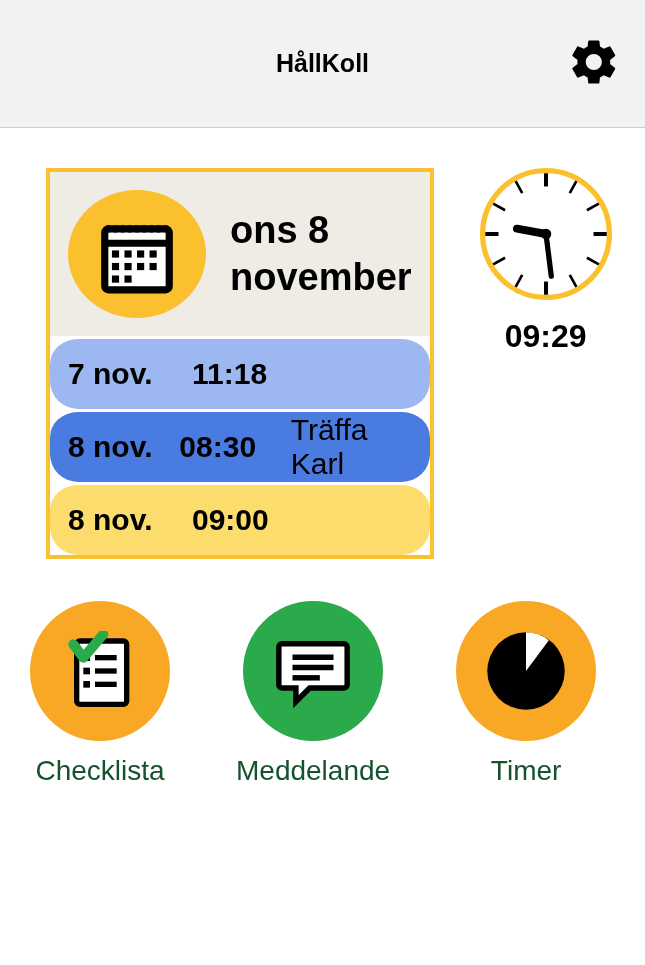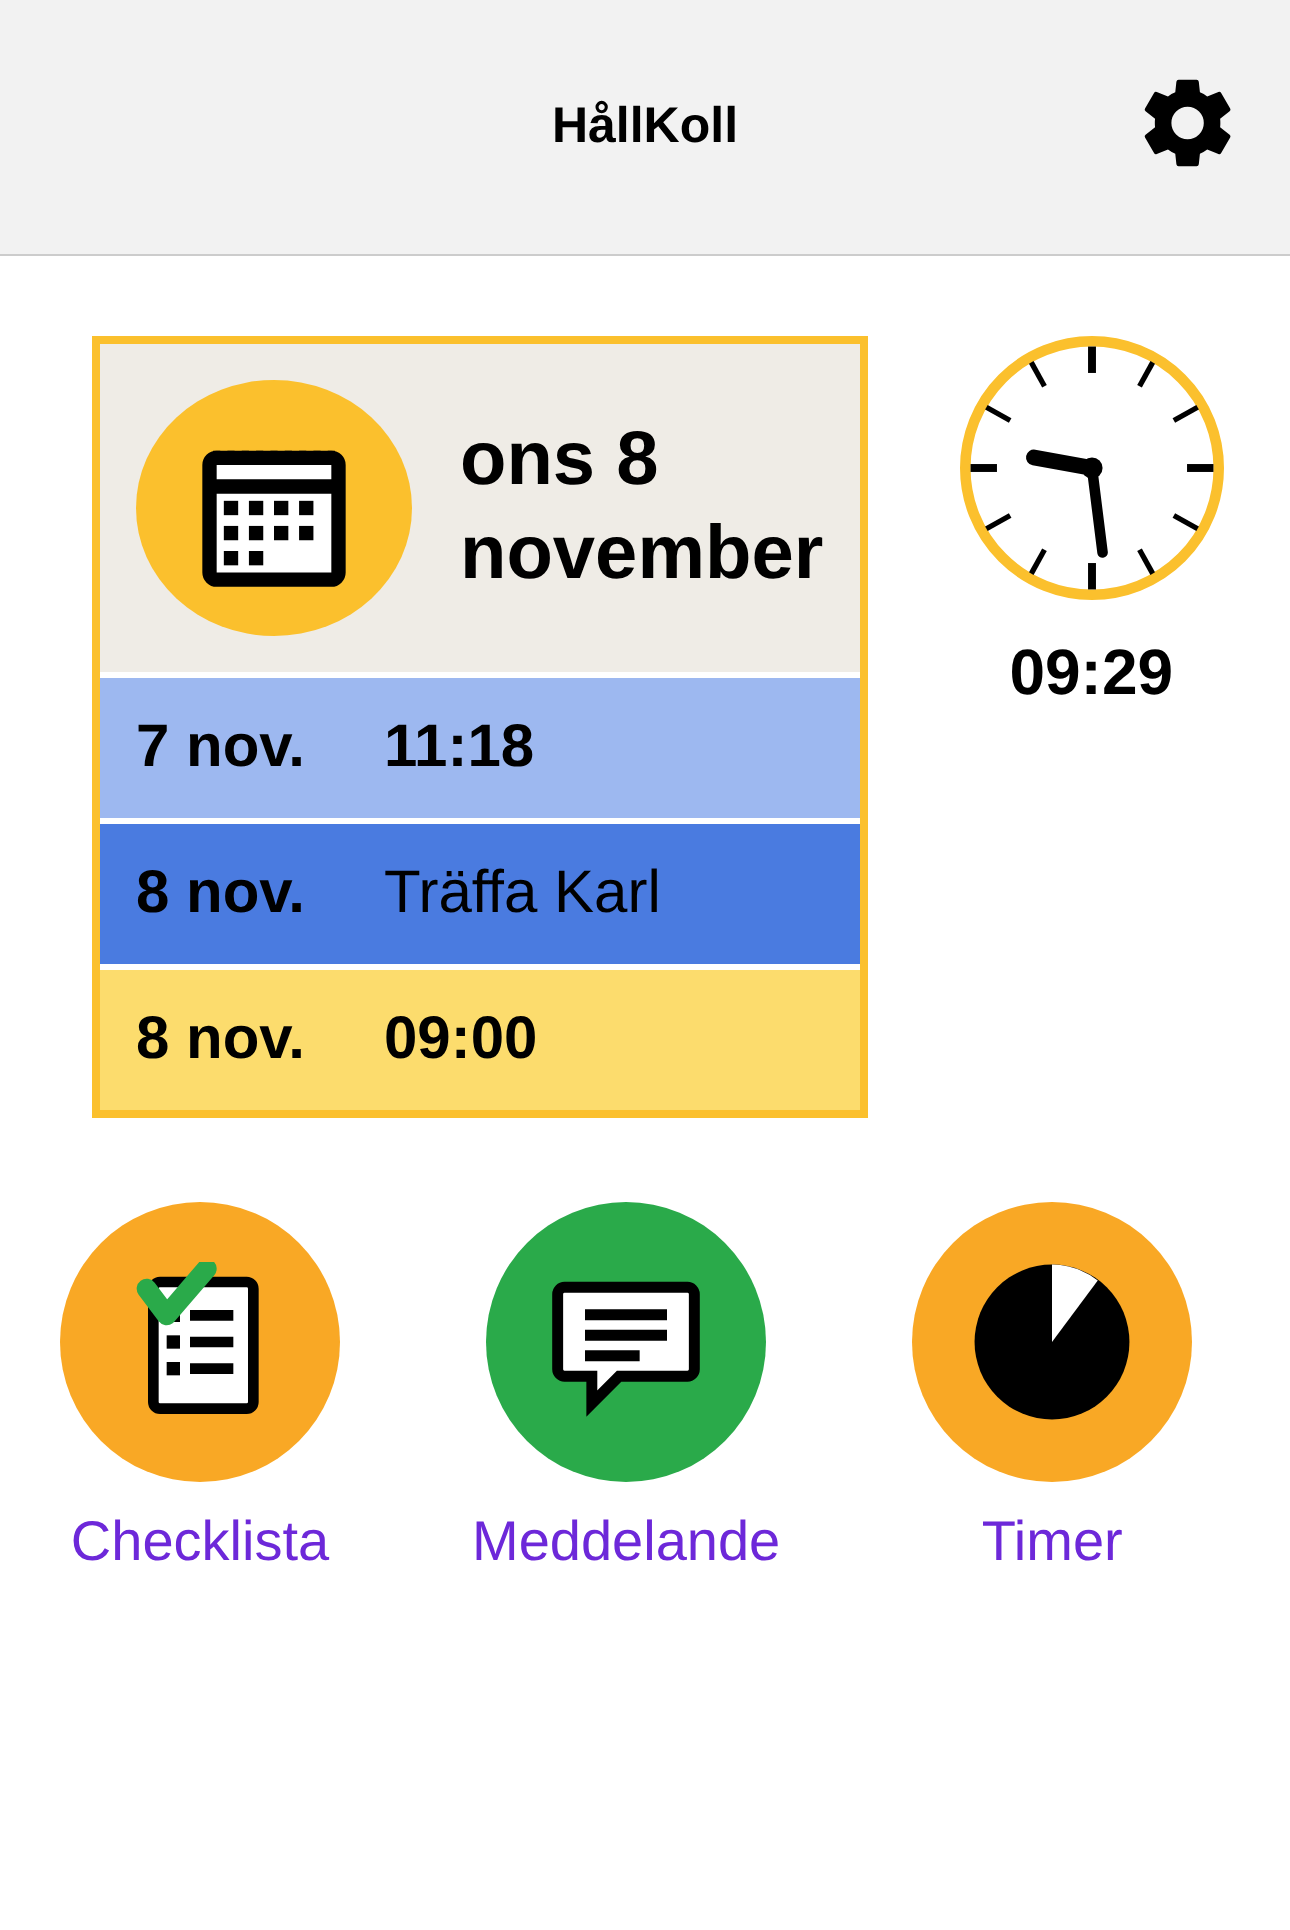--- a/index.html
+++ b/index.html
@@ -64,20 +64,21 @@
   }
   .event-row {
     display: flex;
     align-items: center;
     padding: 0 18px;
     height: 73px;
     font-size: 30px;
     font-weight: bold;
     gap: 24px;
     border-top: 3px solid #fff;
+    border-radius: 28px;
   }
   .event-row .col-date { width: 100px; }
   .event-row .col-time { width: 100px; }
   .event-row .col-title { font-weight: normal; }
   .ev-past { background: #9db8f0; }
   .ev-now { background: #4a7be0; color: #000; }
   .ev-next { background: #fcdc6d; }
   .clock-col {
     display: flex;
     flex-direction: column;
@@ -110,21 +111,21 @@
     height: 140px;
     border-radius: 50%;
     display: flex;
     align-items: center;
     justify-content: center;
   }
   .circle.orange { background: #f9a825; }
   .circle.green { background: #2aaa4a; }
   .app-btn .label {
     font-size: 28px;
-    color: #6d28d9;
+    color: #14532d;
   }
 </style>
 </head>
 <body>
 
 <div class="header">
   <div class="header-title">HållKoll</div>
   <div class="gear">
     <svg width="54" height="54" viewBox="0 0 24 24" fill="#000">
       <path d="M19.14,12.94a7.14,7.14,0,0,0,.05-.94,7.14,7.14,0,0,0-.05-.94l2.11-1.65a.5.5,0,0,0,.12-.64l-2-3.46a.5.5,0,0,0-.61-.22l-2.49,1a7,7,0,0,0-1.62-.94L14.4,2.81A.5.5,0,0,0,13.91,2.4H9.91a.5.5,0,0,0-.49.41L9.17,5.15a7,7,0,0,0-1.62.94l-2.49-1a.5.5,0,0,0-.61.22l-2,3.46a.5.5,0,0,0,.12.64L4.68,11.06a7.14,7.14,0,0,0-.05.94,7.14,7.14,0,0,0,.05.94L2.57,14.59a.5.5,0,0,0-.12.64l2,3.46a.5.5,0,0,0,.61.22l2.49-1a7,7,0,0,0,1.62.94l.25,2.34a.5.5,0,0,0,.49.41h4a.5.5,0,0,0,.49-.41l.25-2.34a7,7,0,0,0,1.62-.94l2.49,1a.5.5,0,0,0,.61-.22l2-3.46a.5.5,0,0,0-.12-.64ZM11.91,15.6A3.6,3.6,0,1,1,15.51,12,3.6,3.6,0,0,1,11.91,15.6Z"></path>
@@ -157,20 +158,21 @@
         <div>november</div>
       </div>
     </div>
     <div class="event-row ev-past">
       <div class="col-date">7 nov.</div>
       <div class="col-time">11:18</div>
       <div class="col-title"></div>
     </div>
     <div class="event-row ev-now">
       <div class="col-date">8 nov.</div>
+      <div class="col-time">08:30</div>
       <div class="col-title">Träffa Karl</div>
     </div>
     <div class="event-row ev-next">
       <div class="col-date">8 nov.</div>
       <div class="col-time">09:00</div>
     </div>
   </div>
 
   <div class="clock-col">
     <svg class="clock-face" viewBox="0 0 100 100">

